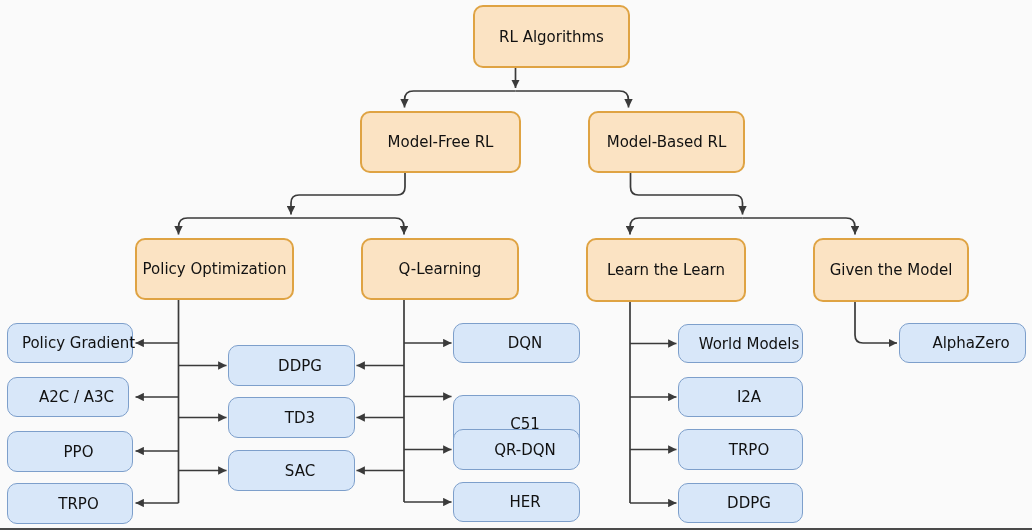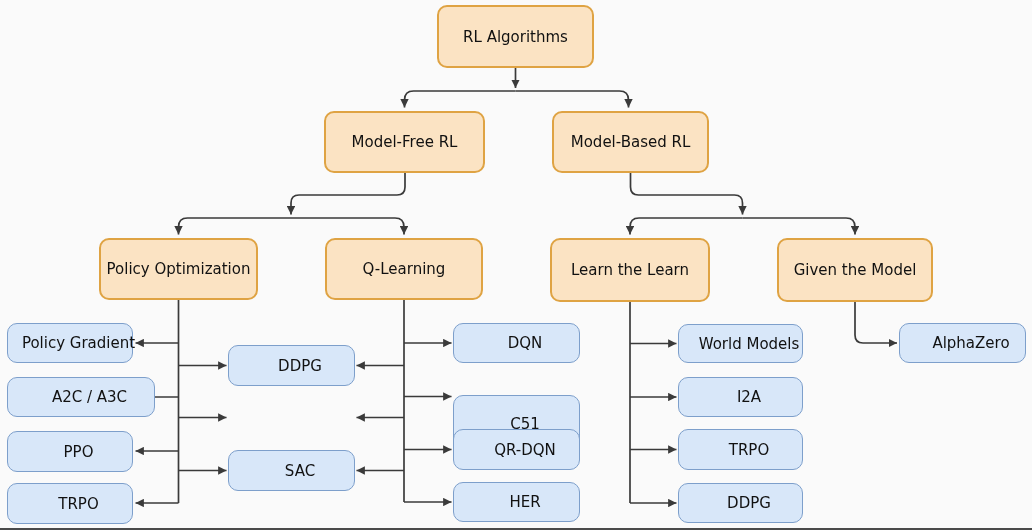--- a/index.html
+++ b/index.html
@@ -24,20 +24,21 @@
     border-radius:10px;
     font-size:15px;
     color:var(--text-color,#111);
     white-space:nowrap;
     box-sizing:border-box;
     z-index:2;
   }
   .cat{
     background:var(--category-fill,#fbe3c3);
     border:2px solid var(--category-border,#dfa343);
+    margin-left:36px;
   }
   .leaf{
     background:var(--leaf-fill,#d8e7f9);
     border:1.6px solid var(--leaf-border,#7d9fcb);
     padding-left:17px;
   }
   #bottom-edge{
     position:absolute;left:0;right:0;bottom:0;height:2px;
     background:var(--bottom-edge,#4a4a4a);
     z-index:3;
@@ -107,25 +108,26 @@
 
   <div class="node cat" style="left:437px;top:5px;width:157px;height:63px">RL Algorithms</div>
   <div class="node cat" style="left:324px;top:111px;width:161px;height:62px">Model-Free RL</div>
   <div class="node cat" style="left:552px;top:111px;width:157px;height:62px">Model-Based RL</div>
   <div class="node cat" style="left:99px;top:238px;width:159px;height:62px">Policy Optimization</div>
   <div class="node cat" style="left:325px;top:238px;width:158px;height:62px">Q-Learning</div>
   <div class="node cat" style="left:550px;top:238px;width:160px;height:64px">Learn the Learn</div>
   <div class="node cat" style="left:777px;top:238px;width:156px;height:64px">Given the Model</div>
 
   <div class="node leaf" style="left:7px;top:323px;width:126px;height:40px">Policy Gradient</div>
-  <div class="node leaf" style="left:7px;top:377px;width:148px;height:40px">A2C / A3C</div>
+  <div class="node leaf" style="left:7px;top:377px;width:122px;height:40px">A2C / A3C</div>
   <div class="node leaf" style="left:7px;top:431px;width:126px;height:41px">PPO</div>
   <div class="node leaf" style="left:7px;top:483px;width:126px;height:41px">TRPO</div>
 
   <div class="node leaf" style="left:228px;top:345px;width:127px;height:41px">DDPG</div>
+  <div class="node leaf" style="left:228px;top:397px;width:127px;height:41px">TD3</div>
   <div class="node leaf" style="left:228px;top:450px;width:127px;height:41px">SAC</div>
 
   <div class="node leaf" style="left:453px;top:323px;width:127px;height:40px">DQN</div>
   <div class="node leaf" style="left:453px;top:395px;width:127px;height:57px">C51</div>
   <div class="node leaf" style="left:453px;top:429px;width:127px;height:41px">QR-DQN</div>
   <div class="node leaf" style="left:453px;top:482px;width:127px;height:40px">HER</div>
 
   <div class="node leaf" style="left:678px;top:324px;width:125px;height:39px">World Models</div>
   <div class="node leaf" style="left:678px;top:377px;width:125px;height:40px">I2A</div>
   <div class="node leaf" style="left:678px;top:429px;width:125px;height:41px">TRPO</div>

